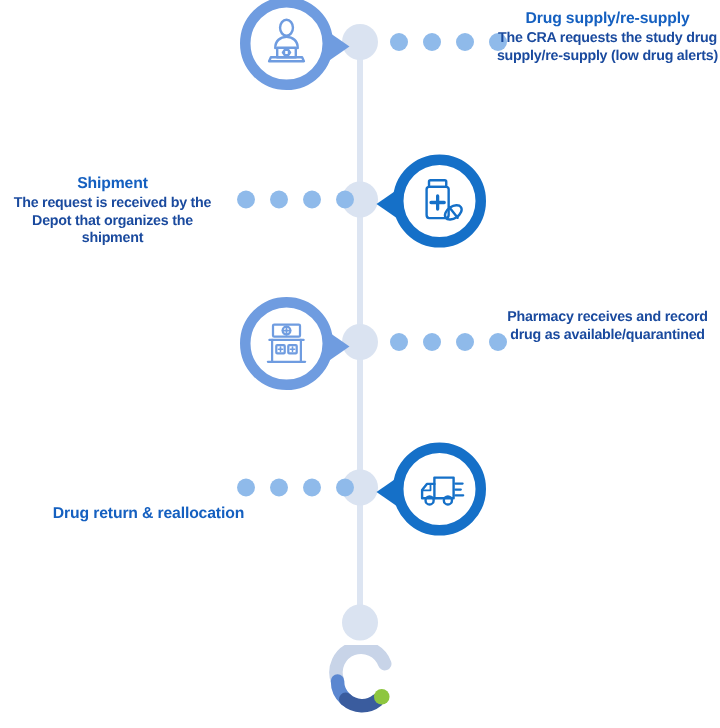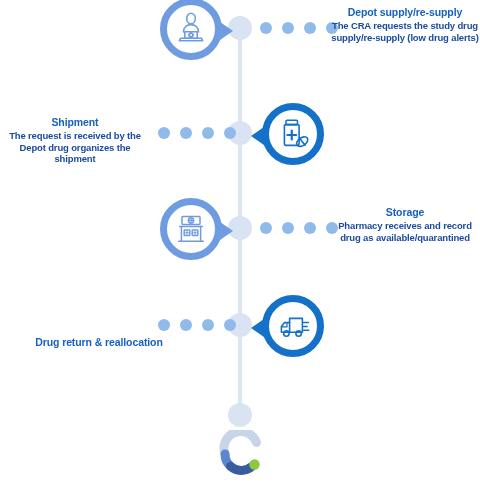--- a/index.html
+++ b/index.html
@@ -155,21 +155,21 @@
 </div>
 
 <div class="dot-run" style="left:260px; top:22px;">
   <span></span>
   <span></span>
   <span></span>
   <span></span>
 </div>
 
 <div class="step-text right" style="left:330px; top:6px;">
-  <p class="step-title">Depot supply/re-supply</p>
+  <p class="step-title">Drug supply/re-supply</p>
   <p class="step-desc">The CRA requests the study drug supply/re-supply (low drug alerts)</p>
 </div>
 
 <div class="icon-badge dark tail-left" style="left:262px; top:103px;">
   <div class="ring"></div>
   <div class="tail"></div>
   <div class="glyph">
     <svg viewBox="0 0 36 36" width="36" height="36" fill="none" stroke="#1570c8" stroke-width="1.6" stroke-linecap="round" stroke-linejoin="round">
       <rect x="11" y="4.2" width="11.5" height="4.4" rx="1"></rect>
       <path d="M9.4 10.2 C9.4 9.1 10.2 8.6 11.2 8.6 L22.3 8.6 C23.3 8.6 24.1 9.1 24.1 10.2 L24.1 27.4 C24.1 28.6 23.3 29.4 22.3 29.4 L11.2 29.4 C10.2 29.4 9.4 28.6 9.4 27.4 Z"></path>
@@ -182,21 +182,21 @@
 
 <div class="dot-run" style="left:158px; top:127px;">
   <span></span>
   <span></span>
   <span></span>
   <span></span>
 </div>
 
 <div class="step-text left" style="left:0px; top:116px;text-align:center;">
   <p class="step-title">Shipment</p>
-  <p class="step-desc">The request is received by the Depot drug organizes the shipment</p>
+  <p class="step-desc">The request is received by the Depot that organizes the shipment</p>
 </div>
 
 <div class="icon-badge light tail-right" style="left:160px; top:198px;">
   <div class="ring"></div>
   <div class="tail"></div>
   <div class="glyph">
     <svg viewBox="0 0 36 36" width="36" height="36" fill="none" stroke="#6f9ce0" stroke-width="1.5" stroke-linecap="round" stroke-linejoin="round">
       <rect x="9" y="5.4" width="18" height="8" rx="0.8"></rect>
       <circle cx="18" cy="9.4" r="2.6"></circle>
       <path d="M18 6.8 L18 12 M15.4 9.4 L20.6 9.4" stroke-width="1.2"></path>
@@ -212,21 +212,20 @@
 </div>
 
 <div class="dot-run" style="left:260px; top:222px;">
   <span></span>
   <span></span>
   <span></span>
   <span></span>
 </div>
 
 <div class="step-text right" style="left:330px; top:206px;">
-  <p class="step-title">Storage</p>
   <p class="step-desc">Pharmacy receives and record drug as available/quarantined</p>
 </div>
 
 <div class="icon-badge dark tail-left" style="left:262px; top:295px;">
   <div class="ring"></div>
   <div class="tail"></div>
   <div class="glyph">
     <svg viewBox="0 0 36 36" width="36" height="36" fill="none" stroke="#1570c8" stroke-width="1.6" stroke-linecap="round" stroke-linejoin="round">
       <path d="M14.6 10.4 L27.4 10.4 L27.4 24.2 L14.6 24.2 Z"></path>
       <path d="M14.6 14.6 L9.6 14.6 L6.4 18.6 L6.4 24.2 L14.6 24.2"></path>

